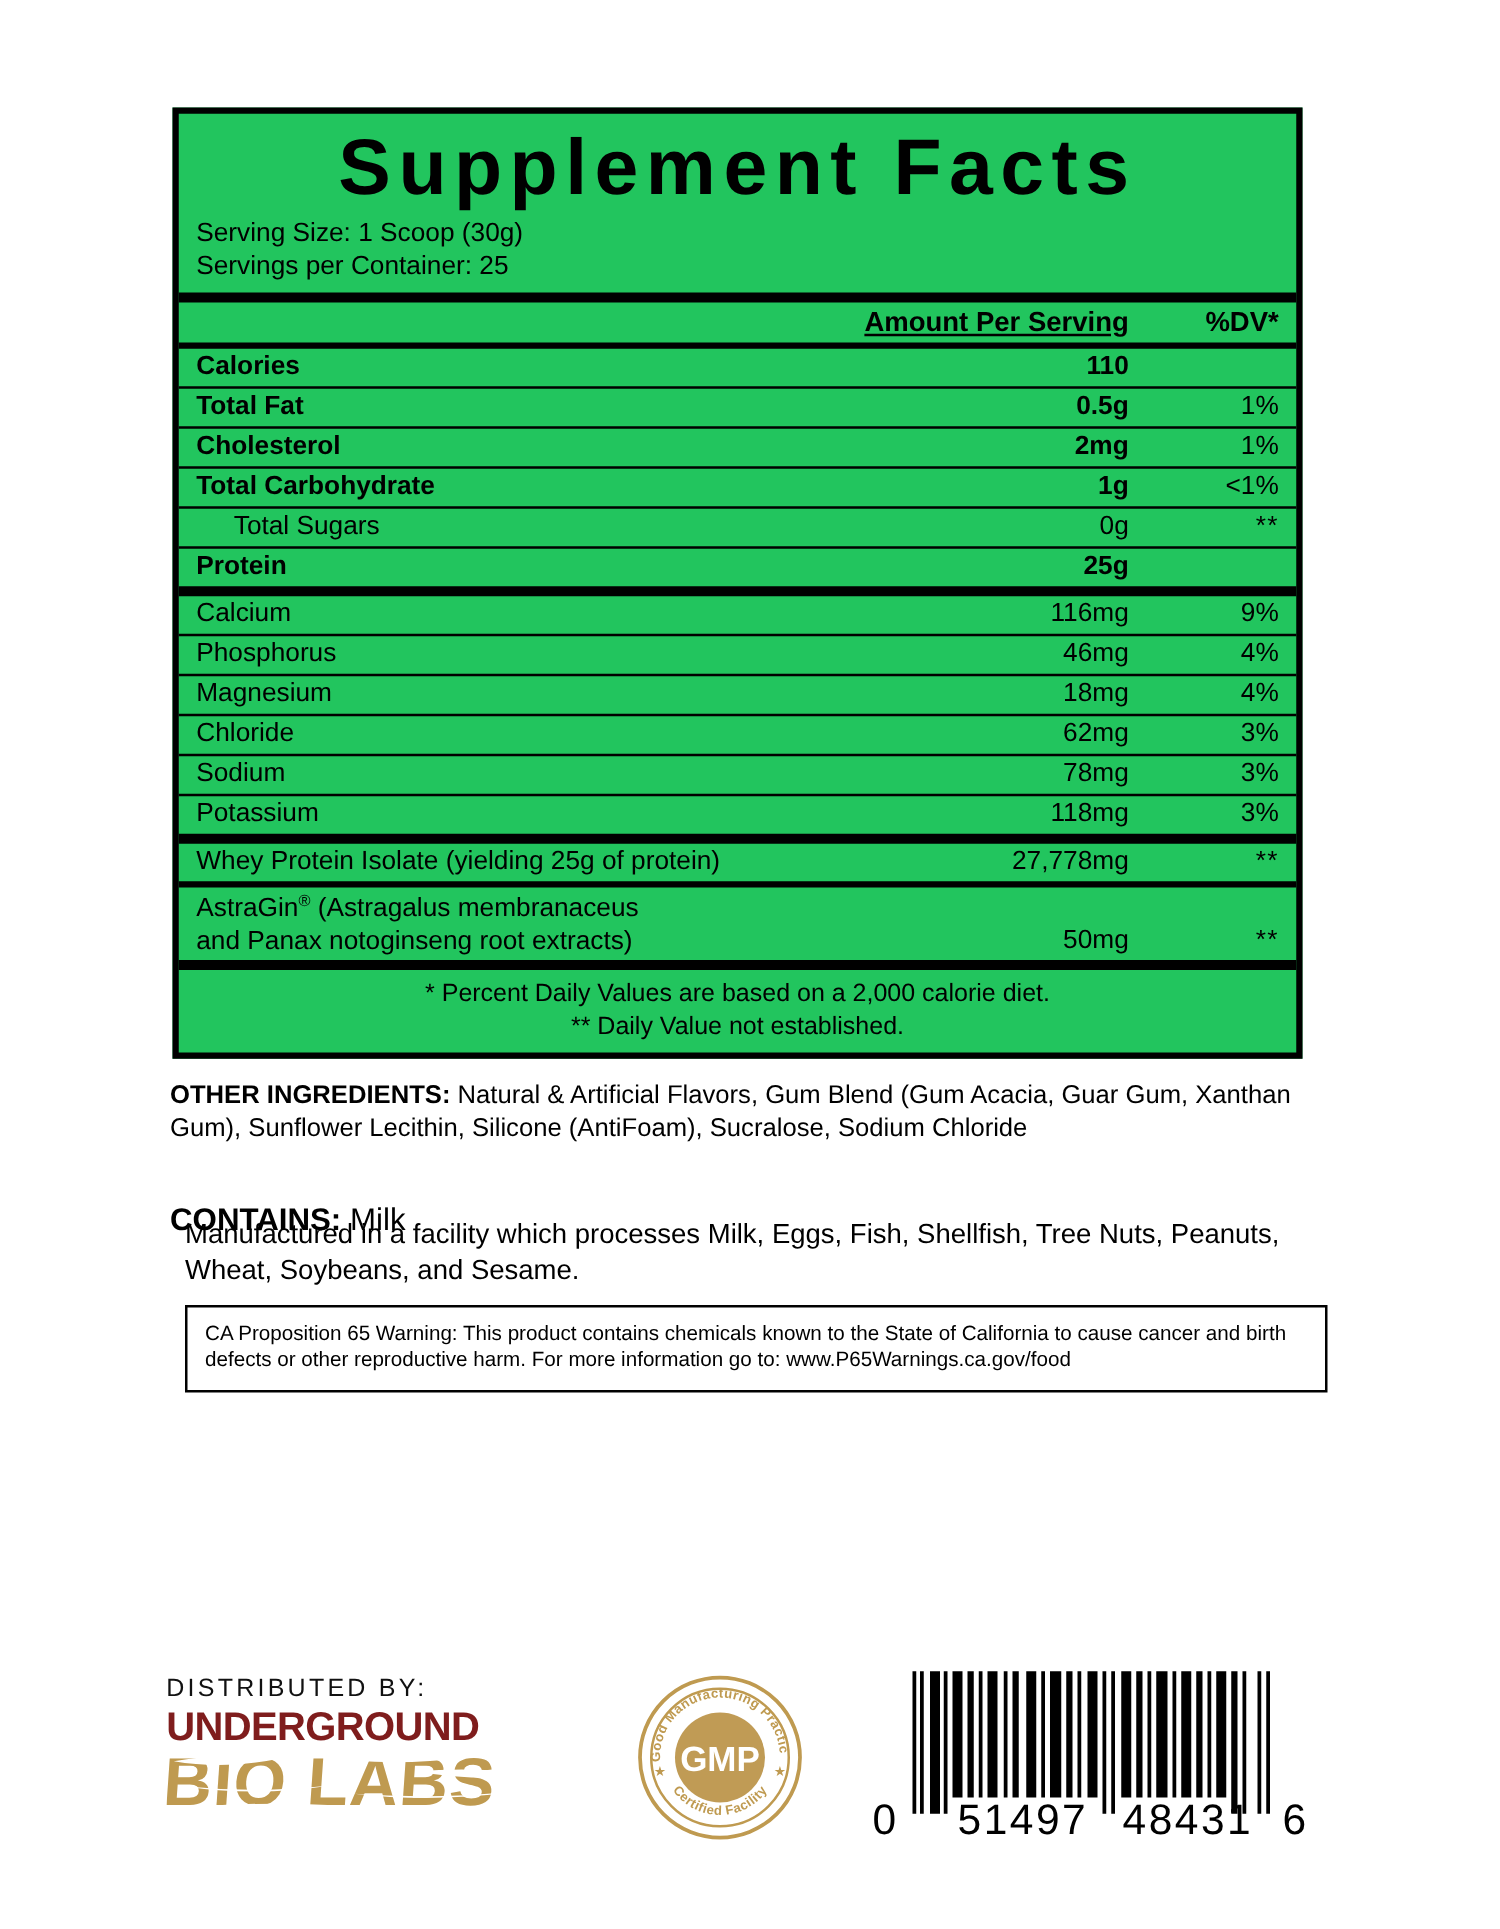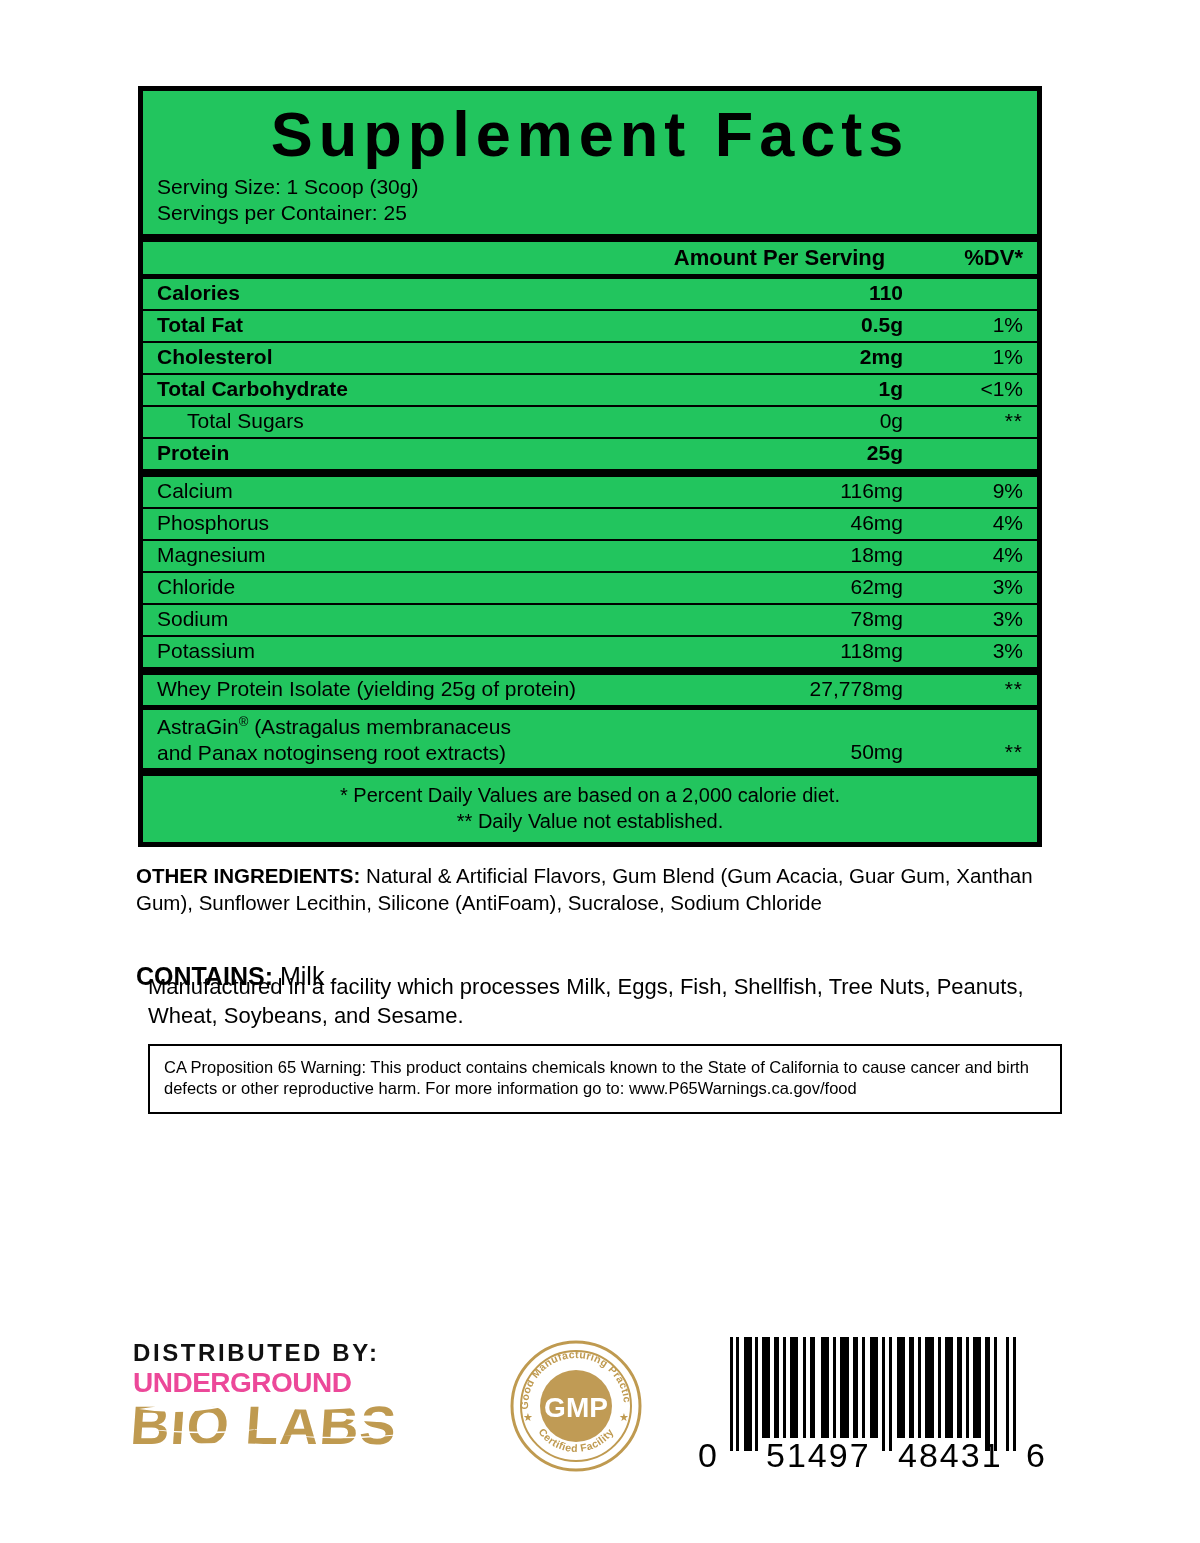--- a/index.html
+++ b/index.html
@@ -45,21 +45,21 @@
   .row .dv{width:112px;text-align:right;box-sizing:border-box;}
   .row.bold .nm,.row.bold .amt{font-weight:bold;}
   .row .nm.indent{padding-left:30px;}
 
   .hdr{
     display:flex;align-items:flex-end;
     padding:3px 14px 3px 14px;
     font-weight:bold;font-size:22px;box-sizing:border-box;
   }
   .hdr .sp{flex:1 1 auto;}
-  .hdr .amt{width:255px;text-align:center;padding-right:8px;box-sizing:border-box;white-space:nowrap;}
+  .hdr .amt{width:255px;text-align:right;padding-right:8px;box-sizing:border-box;white-space:nowrap;text-decoration:underline;}
   .hdr .dv{width:112px;text-align:right;box-sizing:border-box;}
 
   .row.two-line{align-items:flex-end;min-height:58px;}
   .row.two-line .nm{line-height:1.22;}
   .row.two-line .amt,.row.two-line .dv{padding-bottom:0px;}
   .sup{font-size:0.62em;vertical-align:super;}
   .stars{letter-spacing:1px;}
 
   .footnotes{
     padding:6px 14px 8px 14px;font-size:20px;line-height:1.3;text-align:center;
@@ -90,26 +90,26 @@
     border:2px solid #000;box-sizing:border-box;
     padding:11px 14px 12px 14px;
     font-size:16.5px;line-height:1.3;
   }
 
   
   .dist{
     position:absolute;left:133px;top:1341px;width:340px;
   }
   .dist-label{
-    font-size:24px;font-weight:bold;letter-spacing:2.6px;
+    font-size:20px;font-weight:normal;letter-spacing:2.6px;
     color:#111;line-height:1;margin-bottom:5px;
   }
   .brand-top{
-    font-size:28px;font-weight:bold;letter-spacing:-0.5px;
-    color:#ec4899;line-height:0.96;
+    font-size:32px;font-weight:bold;letter-spacing:-0.5px;
+    color:#7f1d1d;line-height:0.96;
   }
   .brand-bottom{
     position:relative;height:62px;width:312px;margin-top:-2px;
   }
   .brand-bottom svg{display:block;}
 
   .gmp{
     position:absolute;left:509px;top:1339px;width:134px;height:134px;
   }
   .gmp svg{display:block;}

